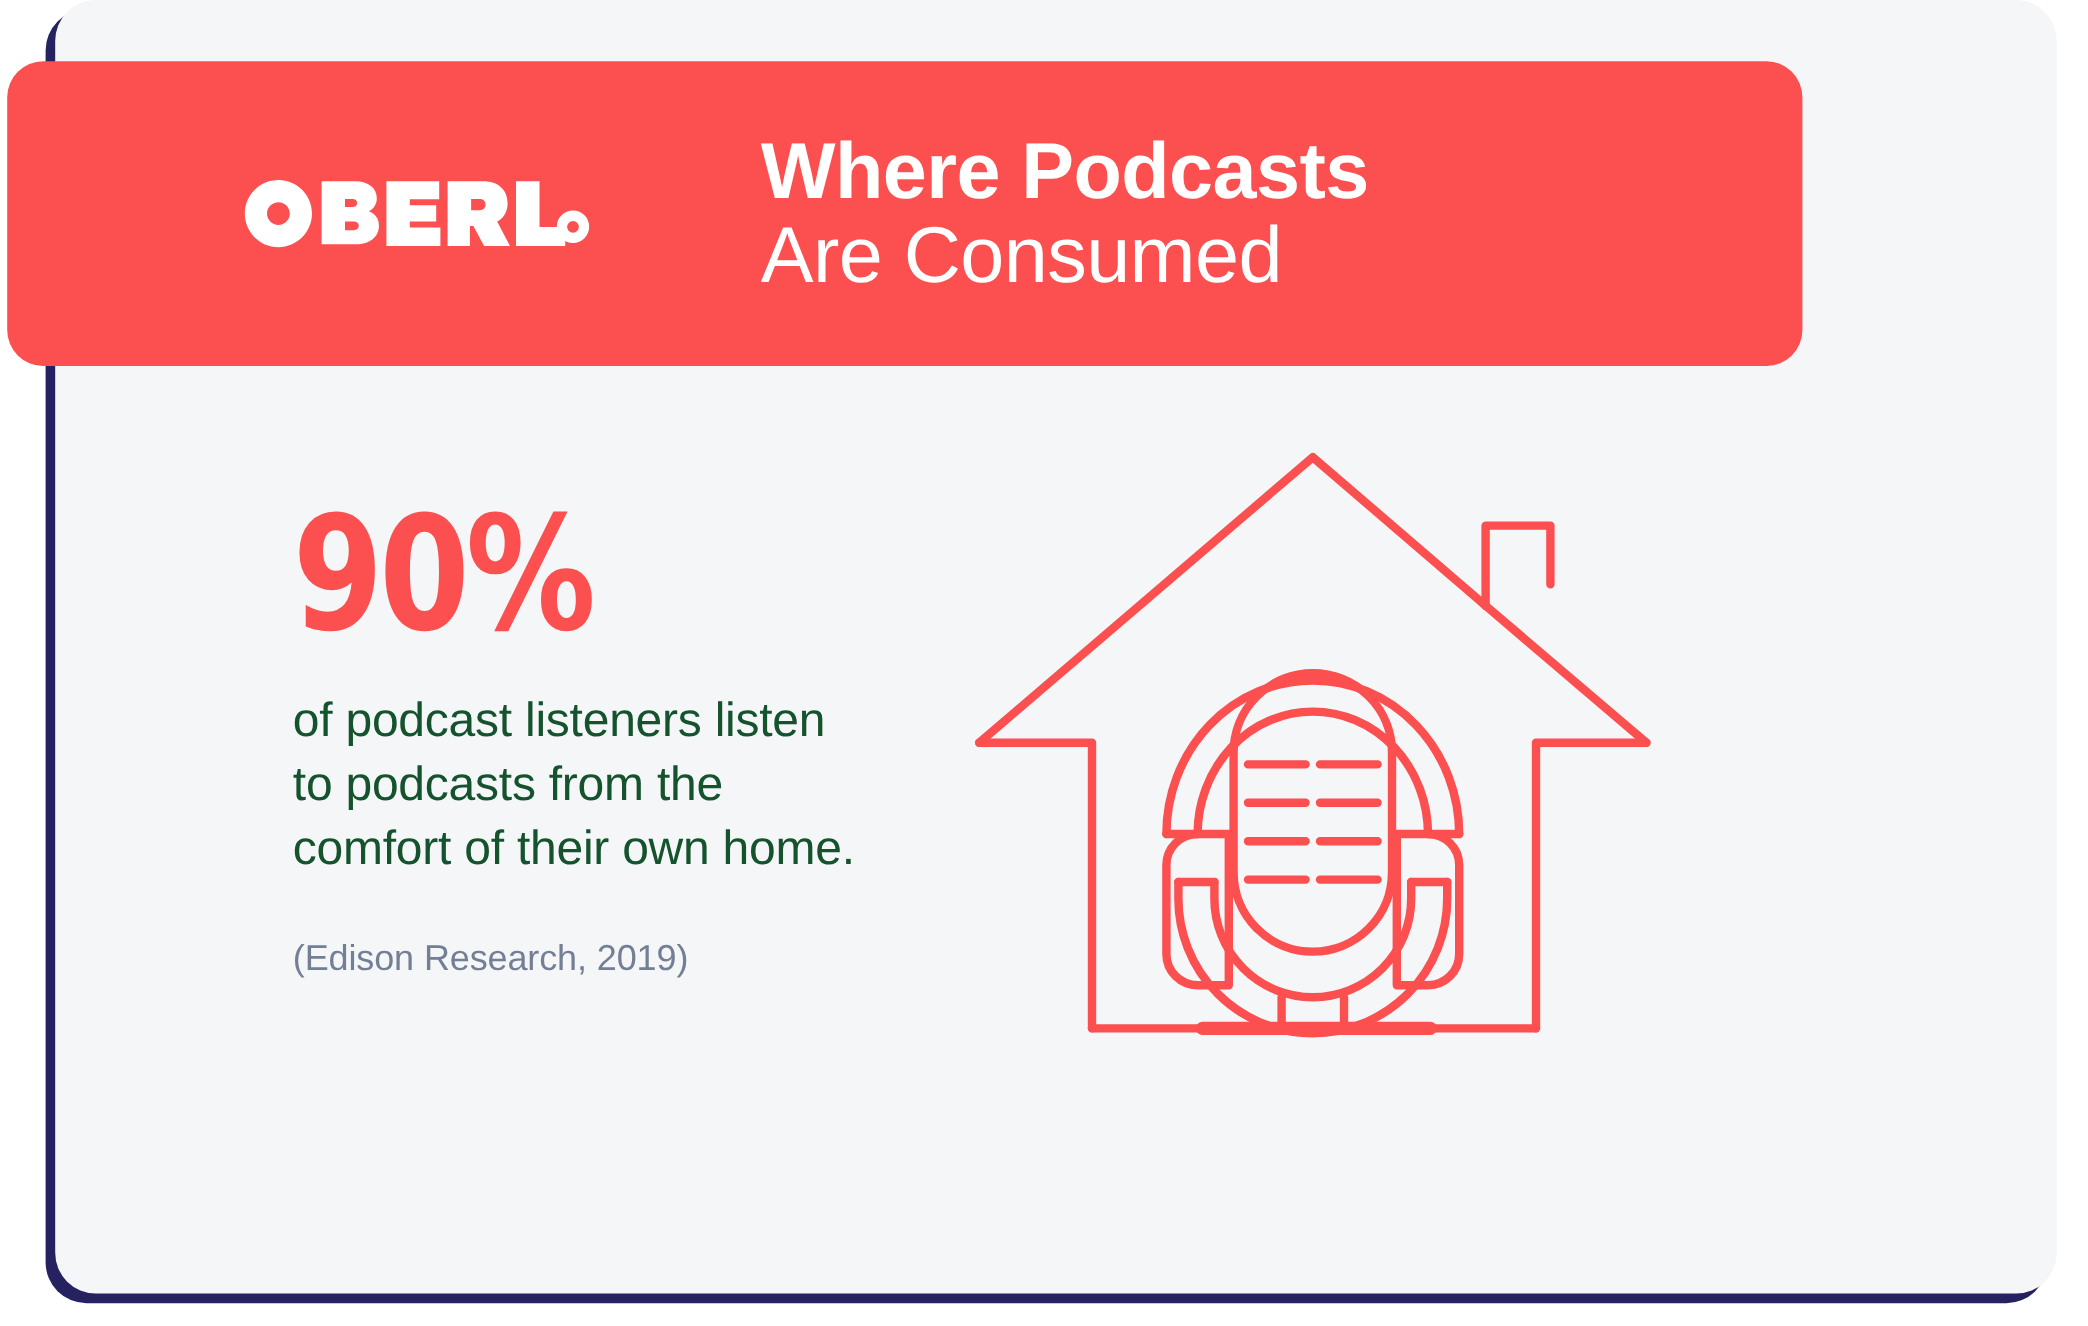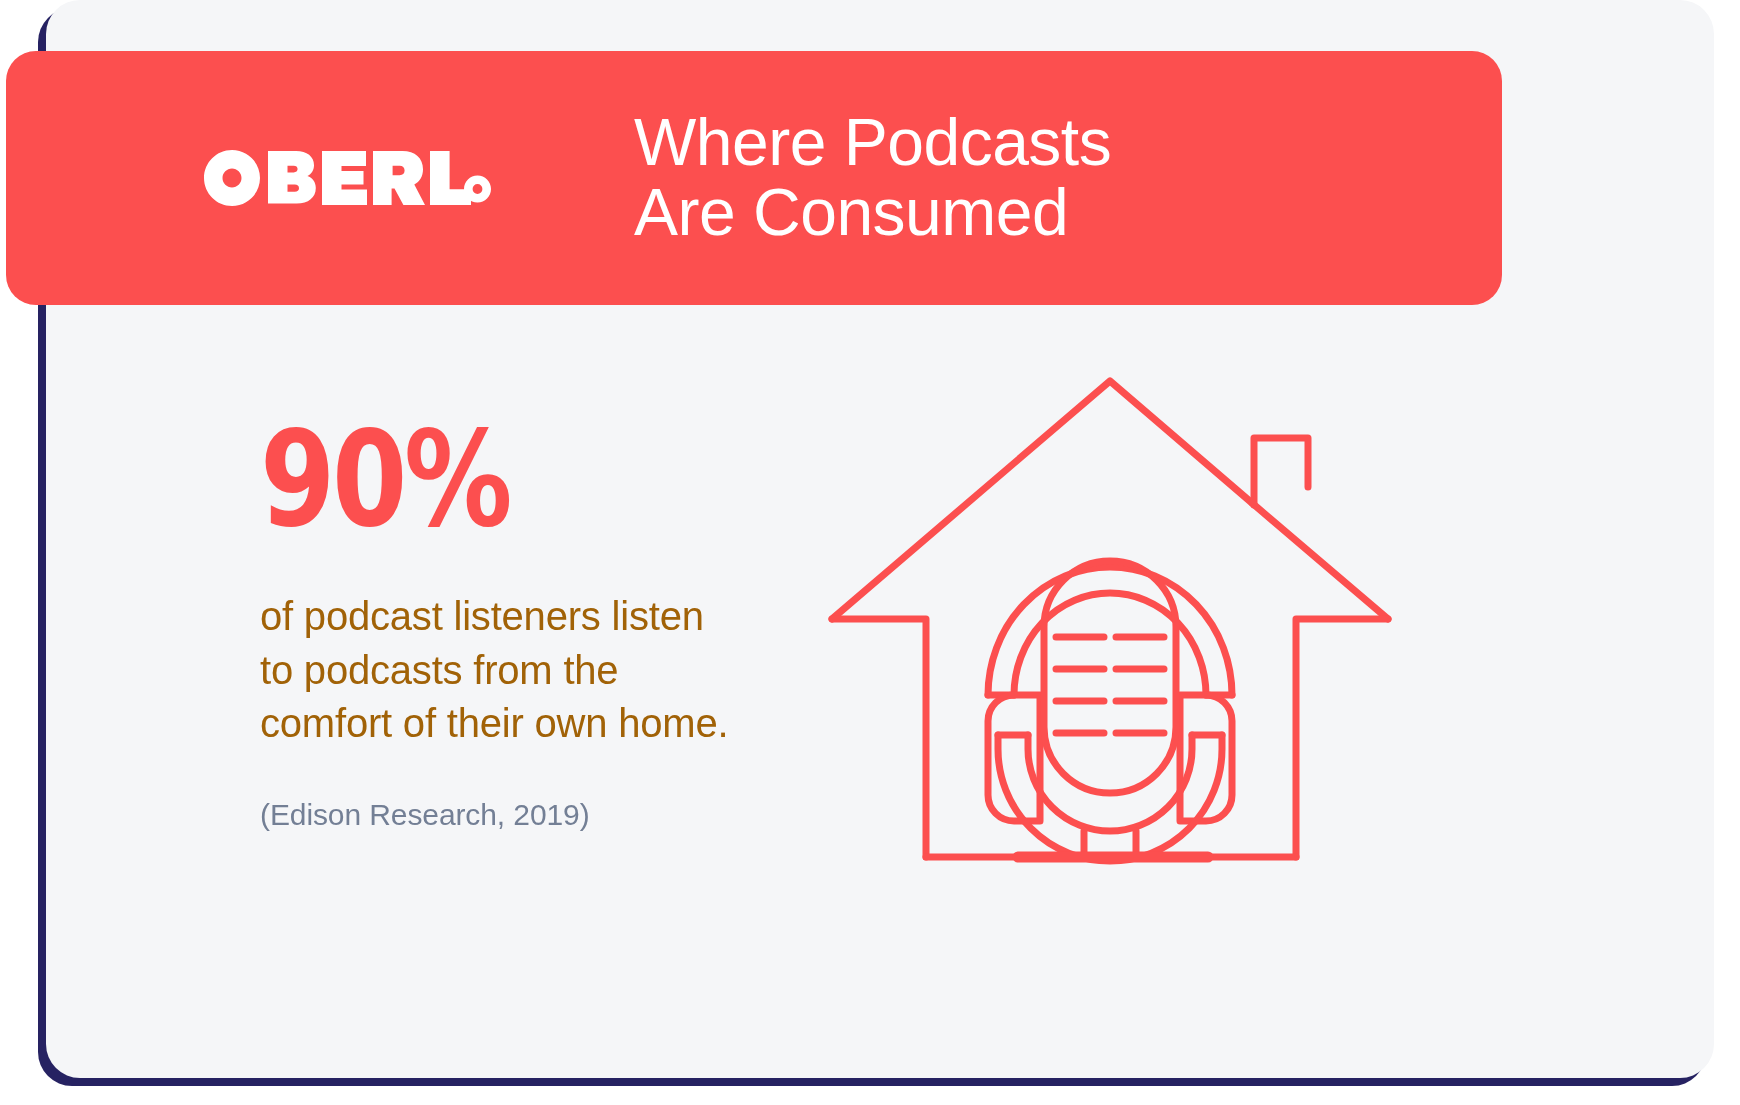--- a/index.html
+++ b/index.html
@@ -75,34 +75,34 @@
     left: 628px;
     top: 50%;
     transform: translateY(-50%);
     color: #ffffff;
     line-height: 1.06;
     white-space: nowrap;
   }
   .title-line1 {
     display: block;
     font-size: 66px;
-    font-weight: 400;
+    font-weight: 700;
     letter-spacing: -0.5px;
   }
   .title-line2 {
     display: block;
     font-size: 66px;
     font-weight: 300;
     letter-spacing: -0.5px;
   }
 
   
   .body-area {
     position: absolute;
-    left: 16px;
+    left: 0;
     top: 305px;
     width: 1668px;
     height: 773px;
   }
 
   .stat-block {
     position: absolute;
     left: 198px;
     top: 110px;
     width: 520px;
@@ -114,22 +114,22 @@
     font-weight: 700;
     font-size: 132px;
     line-height: 0.98;
     letter-spacing: -4px;
     transform: scaleX(0.82);
     transform-origin: left center;
     white-space: nowrap;
   }
 
   .stat-text {
-    margin-top: 46px;
-    color: #a16207;
+    margin-top: 30px;
+    color: #14532d;
     font-size: 40px;
     line-height: 1.33;
     font-weight: 400;
     letter-spacing: -0.2px;
     max-width: 470px;
   }
 
   .stat-source {
     margin-top: 48px;
     color: #737f95;

